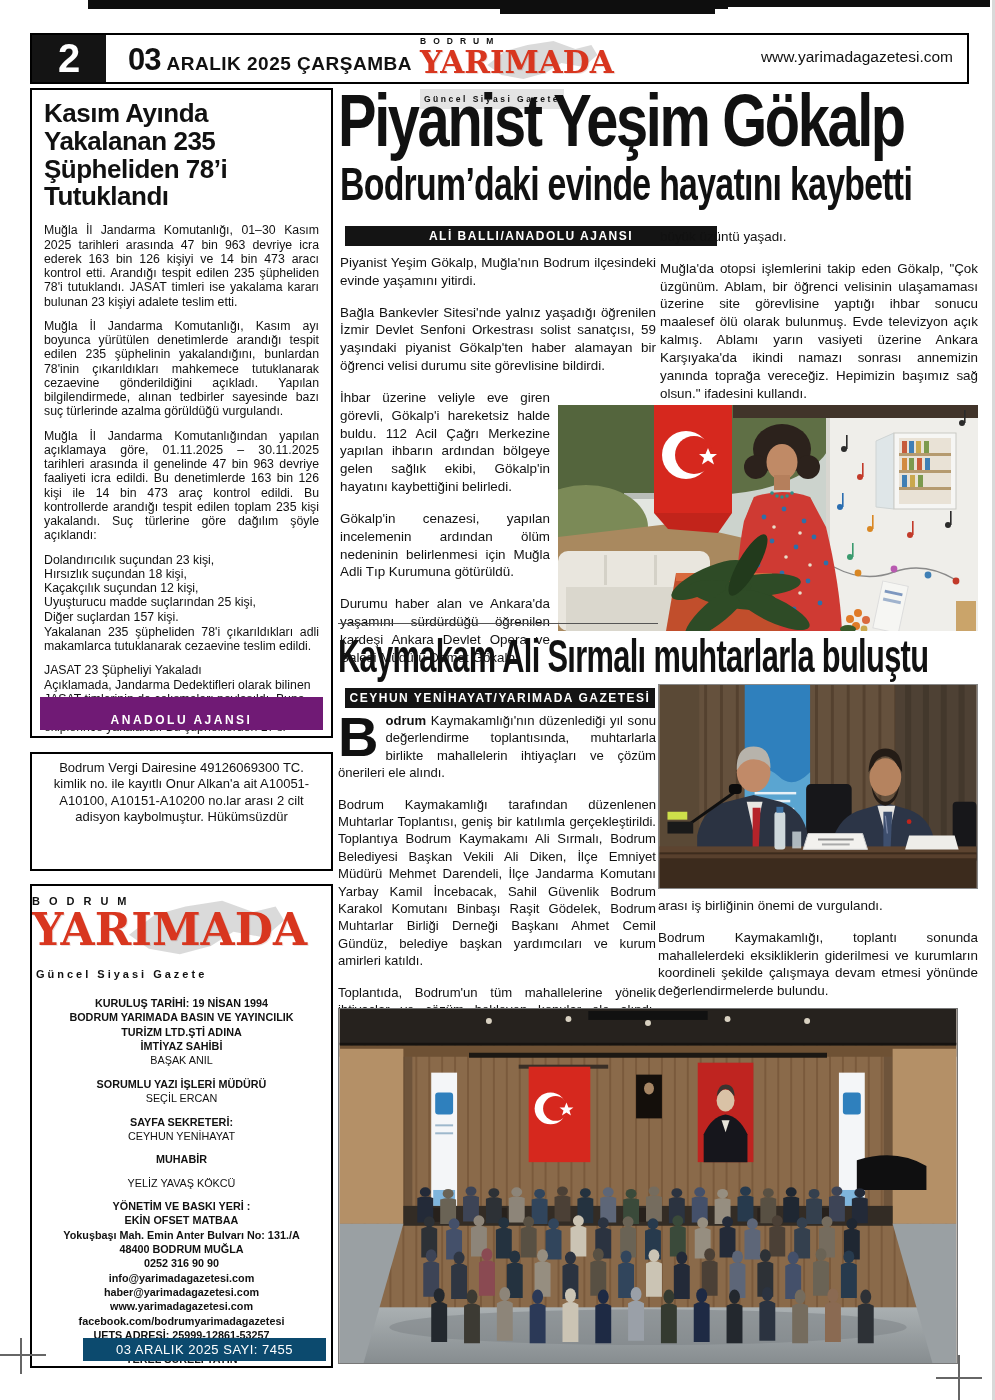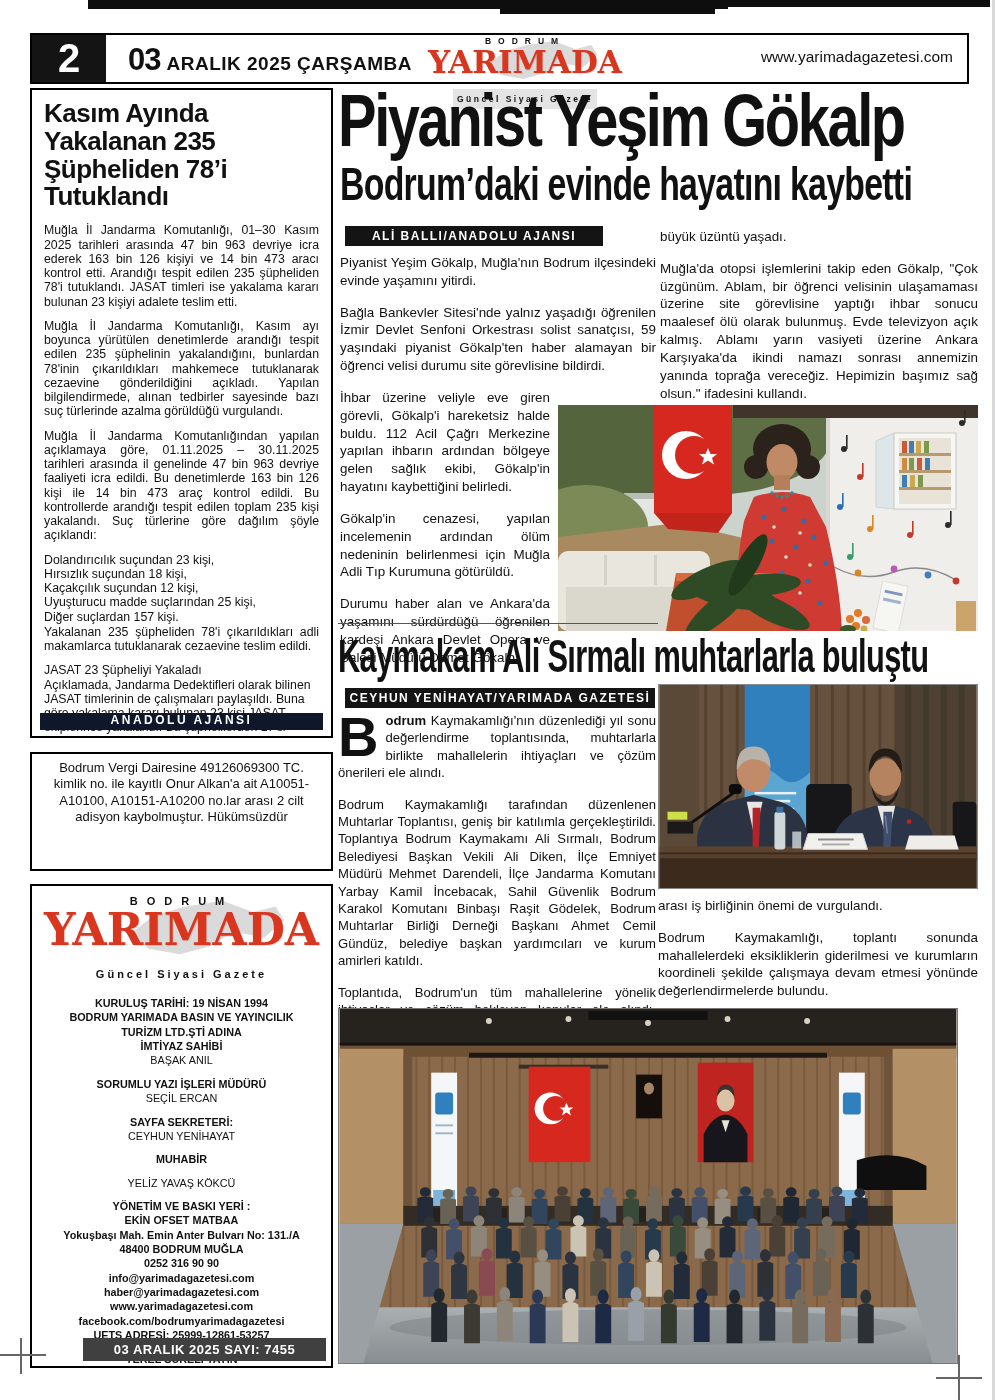--- a/index.html
+++ b/index.html
@@ -14,70 +14,70 @@
 
   
   .header{left:30px;top:33px;width:935px;height:47px;border:2px solid #000;background:#fff;}
   .pagenum{left:0;top:0;width:74px;height:100%;background:#141414;color:#fff;
            display:flex;align-items:center;justify-content:center;font-size:40px;font-weight:bold;}
   .dateline{left:96px;top:7px;white-space:nowrap;}
   .d-day{font-size:31px;font-weight:bold;letter-spacing:-1px;}
   .d-rest{font-size:19px;font-weight:bold;letter-spacing:.5px;margin-left:6px;}
   .website{right:14px;top:13px;font-size:15.5px;color:#111;}
 
-  .logo-wrap{text-align:center;line-height:1;}
+  .logo-wrap{text-align:left;line-height:1;}
   .logo-header{left:388px;top:2px;width:210px;}
   .logo-map{position:absolute;left:50%;top:2px;transform:translateX(-38%);opacity:.55;}
   .l-top{font-size:8.5px;font-weight:bold;letter-spacing:7px;color:#111;position:relative;}
   .l-main{font-family:"DejaVu Serif",serif;font-weight:bold;font-size:31px;color:#d8361f;
           letter-spacing:0;position:relative;margin-top:1px;text-shadow:1px 1px 0 #7a1a0c22;}
   .l-sub{font-size:8.5px;font-weight:bold;letter-spacing:2.5px;color:#111;background:#e4e4e4;
          display:inline-block;padding:6px 4px;position:relative;margin-top:11px;}
 
   
   .lbox{left:30px;top:88px;width:303px;height:650px;border:2px solid #000;padding:10px 12px;
         box-sizing:border-box;overflow:hidden;}
   .ltitle{font-size:26px;font-weight:bold;letter-spacing:-.5px;line-height:1.07;margin:0 0 12px 0;}
   .btxt{font-size:12.3px;line-height:1.16;text-align:justify;}
   .btxt p{margin:0 0 10px 0;}
   .btxt p.list{margin:0;text-align:left;}
   .btxt p.mt{margin-top:1px;}
-  .credit-bar{position:absolute;left:8px;right:8px;bottom:6px;background:#0f172a;color:#fff;
-              font-size:12px;font-weight:bold;letter-spacing:2.5px;text-align:center;padding:0 0 3px;}
+  .credit-bar{position:absolute;left:8px;right:8px;bottom:6px;background:#701a75;color:#fff;
+              font-size:12px;font-weight:bold;letter-spacing:2.5px;text-align:center;padding:16px 0 3px;}
 
   
   .zbox{left:30px;top:752px;width:303px;height:119px;border:2px solid #000;box-sizing:border-box;
         text-align:center;padding:6px 10px;}
   .ztitle{font-size:25px;font-weight:bold;letter-spacing:1px;margin:2px 0 4px;}
   .zbody{font-size:13px;line-height:1.25;}
 
   
   .mbox{left:30px;top:884px;width:303px;height:484px;border:2px solid #000;box-sizing:border-box;
         text-align:center;overflow:hidden;padding-top:10px;}
   .m-logo{position:relative;height:92px;margin-bottom:8px;}
   .m-logo .l-top{font-size:11px;letter-spacing:9px;}
   .m-logo .l-main{font-size:44px;}
   .m-logo .l-sub{font-size:11px;letter-spacing:3px;background:transparent;}
   .ml{font-size:10.8px;line-height:1.33;}
   .ml.b{font-weight:bold;}
   .ml.u{font-weight:bold;}
   .ml.mt{margin-top:9px;}
-  .m-footer{position:absolute;left:5px;right:5px;bottom:5px;background:#404040;color:#fff;
-            font-size:13px;font-weight:bold;letter-spacing:.5px;text-align:center;padding:4px 0;margin-left:46px;}
+  .m-footer{position:absolute;left:5px;right:5px;bottom:5px;background:#0c4a6e;color:#fff;
+            font-size:13px;font-weight:normal;letter-spacing:.5px;text-align:center;padding:4px 0;margin-left:46px;}
 
   
   .h1-wrap{left:338px;top:84px;width:645px;height:72px;overflow:visible;}
   .h1{font-size:74px;font-weight:bold;letter-spacing:-3px;white-space:nowrap;display:inline-block;
       transform:scaleX(.78);transform-origin:0 0;line-height:1;}
   .h2-wrap{left:340px;top:160px;width:645px;height:50px;}
   .h2{font-size:47px;font-weight:bold;letter-spacing:-1px;white-space:nowrap;display:inline-block;
       transform:scaleX(.72);transform-origin:0 0;line-height:1;}
   .byline{background:#141414;color:#fff;font-weight:bold;font-size:12px;letter-spacing:1.5px;
           text-align:center;padding:3px 0;}
-  .byline1{left:345px;top:226px;width:258px;}
+  .byline1{left:345px;top:226px;width:372px;}
   .col{font-size:13.4px;line-height:1.33;text-align:justify;}
   .col p{margin:0 0 14px 0;}
   .mcol1{left:340px;top:254px;width:316px;}
   .mcol1 p.narrow{width:210px;}
   .mcol2{left:660px;top:228px;width:318px;}
 
   
   .divider{left:338px;top:623px;width:320px;height:0;border-top:1px solid #555;}
   .h3-wrap{left:338px;top:633px;width:645px;height:48px;}
   .h3{font-size:46px;font-weight:bold;letter-spacing:-1px;white-space:nowrap;display:inline-block;

